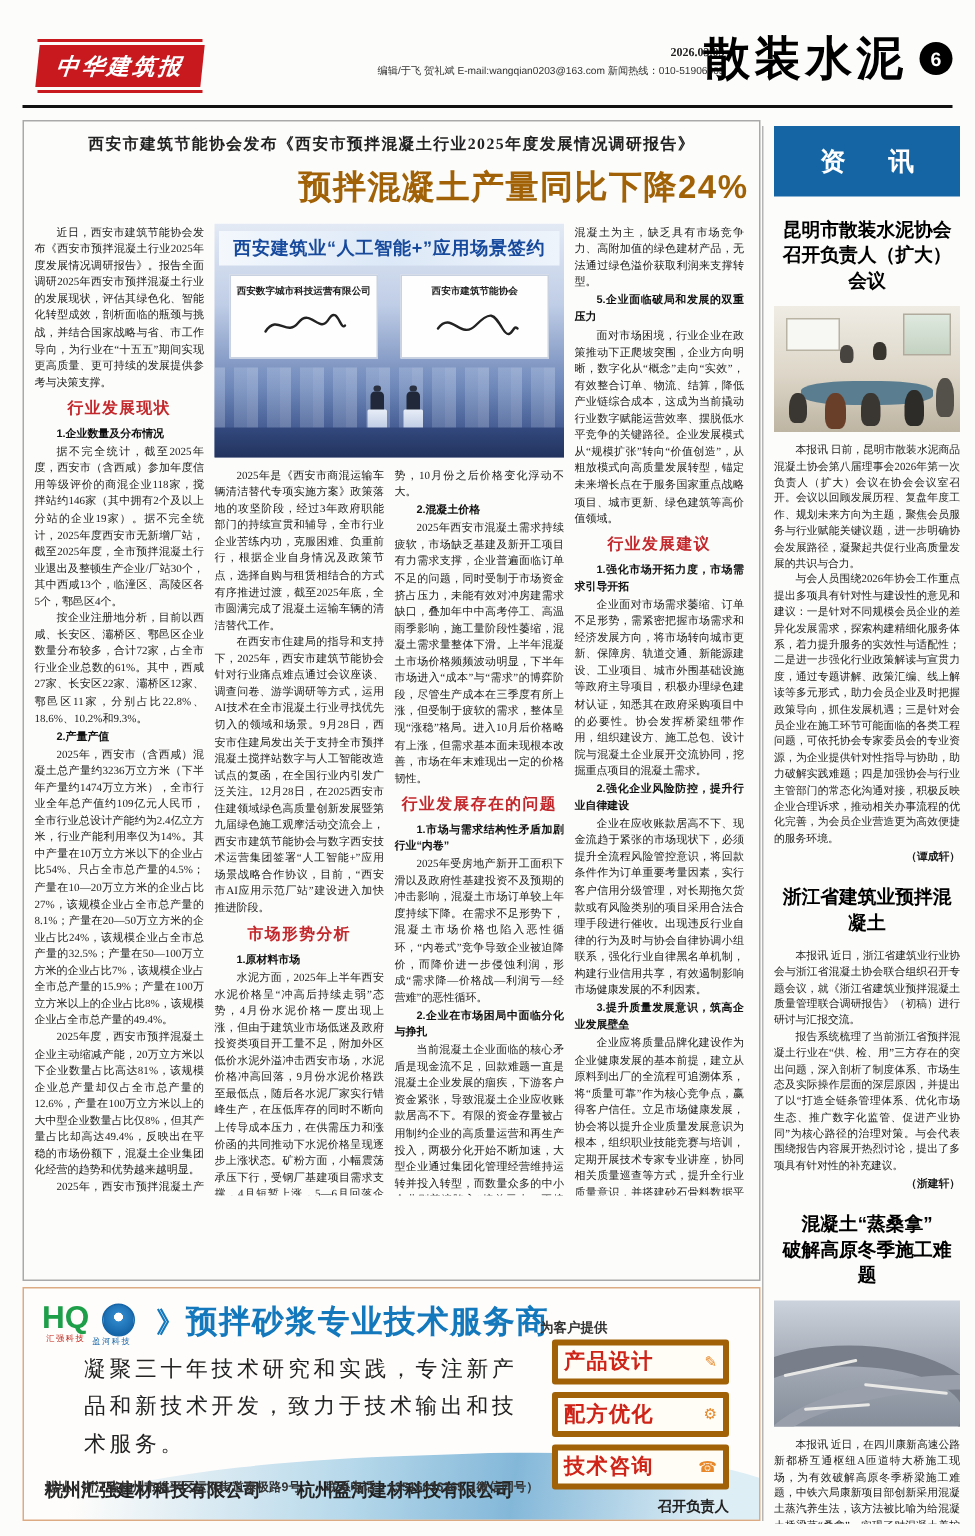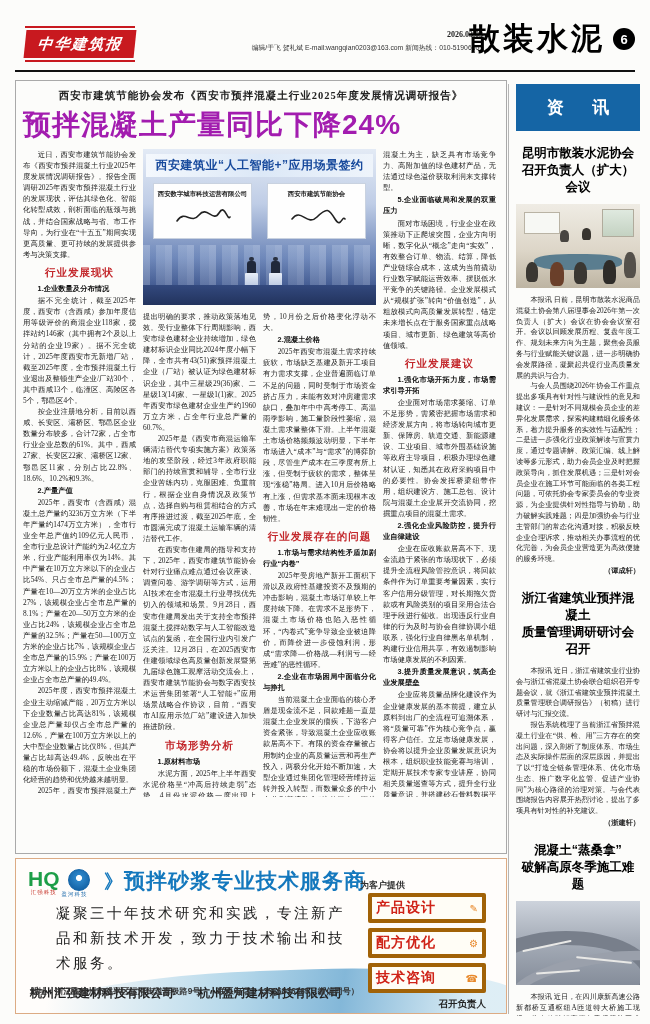--- a/index.html
+++ b/index.html
@@ -15,22 +15,22 @@
   .hdr-editors{font-size:6.8px;color:#333;margin-top:3px;font-family:"Liberation Sans",sans-serif;}
   .section-title{position:absolute;right:30px;top:0px;font-family:"Liberation Sans",sans-serif;font-weight:bold;
                  font-size:31px;letter-spacing:3px;color:#000;}
   .page-circle{position:absolute;right:0;top:10px;width:22px;height:22px;border-radius:50%;background:#000;color:#fff;
                display:flex;align-items:center;justify-content:center;font-family:"Liberation Sans",sans-serif;font-size:13px;font-weight:bold;}
   .hdr-rule{position:absolute;left:0;right:0;top:52px;height:2px;background:#111;}
   
   #article-box{position:absolute;left:15px;top:80px;width:492px;height:774px;border:1px solid #a9a9a9;
                box-sizing:border-box;padding:8px 7px 4px;overflow:hidden;}
   .kicker{text-align:center;font-size:10.5px;font-weight:bold;letter-spacing:1px;color:#222;margin-bottom:4px;}
-  .headline{text-align:left;font-family:"Liberation Sans",sans-serif;font-weight:bold;font-size:28px;line-height:35px;
-            letter-spacing:1px;color:#a21caf;}
+  .headline{text-align:right;font-family:"Liberation Sans",sans-serif;font-weight:bold;font-size:22px;line-height:35px;
+            letter-spacing:1px;color:#a16207;}
   #article-body{position:relative;margin-top:7px;display:flex;gap:7px;height:648px;overflow:hidden;}
   .col{width:113px;box-sizing:border-box;overflow:hidden;font-size:7.35px;line-height:11.1px;text-align:justify;color:#222;}
   .col2pad{padding-top:162px;}
   .para{text-indent:2em;margin:0;}
   .para.cont{text-indent:0;}
   .item-head{font-weight:bold;text-indent:2em;margin:1px 0;color:#111;font-family:"Liberation Sans",sans-serif;font-size:7.3px;}
   .subhead{color:#c3272b;font-weight:bold;text-align:center;font-family:"Liberation Sans",sans-serif;
            font-size:10.5px;margin:7px 0 5px;letter-spacing:1px;}
   
   #main-photo{position:absolute;left:120px;top:0px;width:233px;height:156px;overflow:hidden;
@@ -125,21 +125,20 @@
           <div class="subhead">行业发展现状</div>
           <div class="item-head">1.企业数量及分布情况</div>
           <div class="para">据不完全统计，截至2025年度，西安市（含西咸）参加年度信用等级评价的商混企业118家，搅拌站约146家（其中拥有2个及以上分站的企业19家）。据不完全统计，2025年度西安市无新增厂站，截至2025年度，全市预拌混凝土行业退出及整顿生产企业/厂站30个，其中西咸13个，临潼区、高陵区各5个，鄠邑区4个。</div>
           <div class="para">按企业注册地分析，目前以西咸、长安区、灞桥区、鄠邑区企业数量分布较多，合计72家，占全市行业企业总数的61%。其中，西咸27家、长安区22家、灞桥区12家、鄠邑区11家，分别占比22.8%、18.6%、10.2%和9.3%。</div>
           <div class="item-head">2.产量产值</div>
           <div class="para">2025年，西安市（含西咸）混凝土总产量约3236万立方米（下半年产量约1474万立方米），全市行业全年总产值约109亿元人民币，全市行业总设计产能约为2.4亿立方米，行业产能利用率仅为14%。其中产量在10万立方米以下的企业占比54%、只占全市总产量的4.5%；产量在10—20万立方米的企业占比27%，该规模企业占全市总产量的8.1%；产量在20—50万立方米的企业占比24%，该规模企业占全市总产量的32.5%；产量在50—100万立方米的企业占比7%，该规模企业占全市总产量的15.9%；产量在100万立方米以上的企业占比8%，该规模企业占全市总产量的49.4%。</div>
           <div class="para">2025年度，西安市预拌混凝土企业主动缩减产能，20万立方米以下企业数量占比高达81%，该规模企业总产量却仅占全市总产量的12.6%，产量在100万立方米以上的大中型企业数量占比仅8%，但其产量占比却高达49.4%，反映出在平稳的市场份额下，混凝土企业集团化经营的趋势和优势越来越明显。</div>
           <div class="para">2025年，西安市预拌混凝土产量较2024年同比下降24%，经调研分析，一是市场需求下滑，虽然2025年政策端有适度松绑，但市场预期不足，房产库存难以在短期内消化，资金投资相对谨慎，新开工地有较大降幅，混凝土需求及单价持续走低。二是资金空缺大，2025年西安市预拌混凝土企业应收账款居高不下，整体回款普遍较差，行业企业呈现上下游资金链紧张的局面，施工进度放缓，混凝土利润空间不断缩小，导致企业运营压力巨大，中小企业不得不主动减量，乃至停产，降本策略成为主流。三是混凝土市场集团化趋势明显，受上下游产业持续低迷影响，市场竞争激烈，头部企业实力雄厚，通过集团化管理经营，提高生产效率，降低成本等多种方式，稳步扩大经营区域。中小型企业迫于资金、成本等压力减产保生存，甚至选择出租、出售站点。</div>
         </div>
       <div class="col col2pad">
-          <div class="para cont">提出明确的要求，推动政策落地见效。受行业整体下行周期影响，西安市绿色建材企业持续增加，绿色建材标识企业同比2024年度小幅下降，全市共有43(51)家预拌混凝土企业（厂站）被认证为绿色建材标识企业，其中三星级29(36)家、二星级13(14)家、一星级1(1)家。2025年西安市绿色建材企业生产约1960万立方米，占全年行业总产量的60.7%。</div>
           <div class="para">2025年是《西安市商混运输车辆清洁替代专项实施方案》政策落地的攻坚阶段，经过3年政府职能部门的持续宣贯和辅导，全市行业企业苦练内功，克服困难、负重前行，根据企业自身情况及政策节点，选择自购与租赁相结合的方式有序推进过渡，截至2025年底，全市圆满完成了混凝土运输车辆的清洁替代工作。</div>
           <div class="para">在西安市住建局的指导和支持下，2025年，西安市建筑节能协会针对行业痛点难点通过会议座谈、调查问卷、游学调研等方式，运用AI技术在全市混凝土行业寻找优先切入的领域和场景。9月28日，西安市住建局发出关于支持全市预拌混凝土搅拌站数字与人工智能改造试点的复函，在全国行业内引发广泛关注。12月28日，在2025西安市住建领域绿色高质量创新发展暨第九届绿色施工观摩活动交流会上，西安市建筑节能协会与数字西安技术运营集团签署“人工智能+”应用场景战略合作协议，目前，“西安市AI应用示范厂站”建设进入加快推进阶段。</div>
           <div class="subhead">市场形势分析</div>
           <div class="item-head">1.原材料市场</div>
           <div class="para">水泥方面，2025年上半年西安水泥价格呈“冲高后持续走弱”态势，4月份水泥价格一度出现上涨，但由于建筑业市场低迷及政府投资类项目开工量不足，附加外区低价水泥外溢冲击西安市场，水泥价格冲高回落，9月份水泥价格跌至最低点，随后各水泥厂家实行错峰生产，在压低库存的同时不断向上传导成本压力，在供需压力和涨价函的共同推动下水泥价格呈现逐步上涨状态。矿粉方面，小幅震荡承压下行，受钢厂基建项目需求支撑，4月短暂上涨，5—6月回落企稳，下半年价格呈现波动趋小，整体市场供大于求格局未改。粉煤灰方面，季节性供应稳定，各电厂发电负荷平稳，粉煤灰作为副产品产量波动小。虽然混凝土产量同比下降较多，但粉煤灰掺量需求同时固定，整体处于弱平衡状态。</div>
         </div>
       <div class="col col2pad">
           <div class="para cont">势，10月份之后价格变化浮动不大。</div>
           <div class="item-head">2.混凝土价格</div>
           <div class="para">2025年西安市混凝土需求持续疲软，市场缺乏基建及新开工项目有力需求支撑，企业普遍面临订单不足的问题，同时受制于市场资金挤占压力，未能有效对冲房建需求缺口，叠加年中中高考停工、高温雨季影响，施工量阶段性萎缩，混凝土需求量整体下滑。上半年混凝土市场价格频频波动明显，下半年市场进入“成本”与“需求”的博弈阶段，尽管生产成本在三季度有所上涨，但受制于疲软的需求，整体呈现“涨稳”格局。进入10月后价格略有上涨，但需求基本面未现根本改善，市场在年末难现出一定的价格韧性。</div>
@@ -241,21 +240,20 @@
       <div class="blob" style="left:66px;top:24px;width:9px;height:12px;background:#38352f;"></div>
     </div>
     <div class="sb-body">
         <div class="sb-para">本报讯 日前，昆明市散装水泥商品混凝土协会第八届理事会2026年第一次负责人（扩大）会议在协会会议室召开。会议以回顾发展历程、复盘年度工作、规划未来方向为主题，聚焦会员服务与行业赋能关键议题，进一步明确协会发展路径，凝聚起共促行业高质量发展的共识与合力。</div>
         <div class="sb-para">与会人员围绕2026年协会工作重点提出多项具有针对性与建设性的意见和建议：一是针对不同规模会员企业的差异化发展需求，探索构建精细化服务体系，着力提升服务的实效性与适配性；二是进一步强化行业政策解读与宣贯力度，通过专题讲解、政策汇编、线上解读等多元形式，助力会员企业及时把握政策导向，抓住发展机遇；三是针对会员企业在施工环节可能面临的各类工程问题，可依托协会专家委员会的专业资源，为企业提供针对性指导与协助，助力破解实践难题；四是加强协会与行业主管部门的常态化沟通对接，积极反映企业合理诉求，推动相关办事流程的优化完善，为会员企业营造更为高效便捷的服务环境。</div>
       </div>
     <div class="sb-sig">（谭成轩）</div>
 
     <div class="sb-title">
       <div>浙江省建筑业预拌混凝土</div>
-      <div>质量管理调研研讨会召开</div>
     </div>
     <div class="sb-body">
         <div class="sb-para">本报讯 近日，浙江省建筑业行业协会与浙江省混凝土协会联合组织召开专题会议，就《浙江省建筑业预拌混凝土质量管理联合调研报告》（初稿）进行研讨与汇报交流。</div>
         <div class="sb-para">报告系统梳理了当前浙江省预拌混凝土行业在“供、检、用”三方存在的突出问题，深入剖析了制度体系、市场生态及实际操作层面的深层原因，并提出了以“打造全链条管理体系、优化市场生态、推广数字化监管、促进产业协同”为核心路径的治理对策。与会代表围绕报告内容展开热烈讨论，提出了多项具有针对性的补充建议。</div>
       </div>
     <div class="sb-sig">（浙建轩）</div>
 
     <div class="sb-title">
       <div>混凝土“蒸桑拿”</div>
       <div>破解高原冬季施工难题</div>

